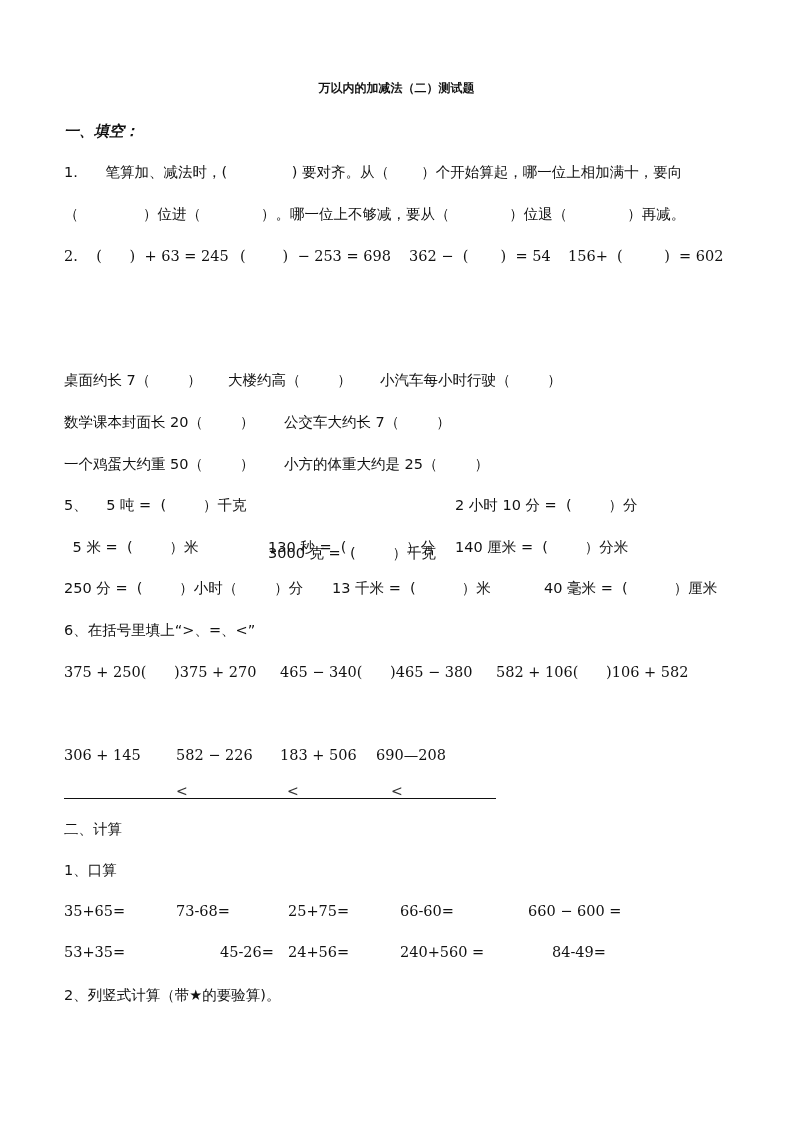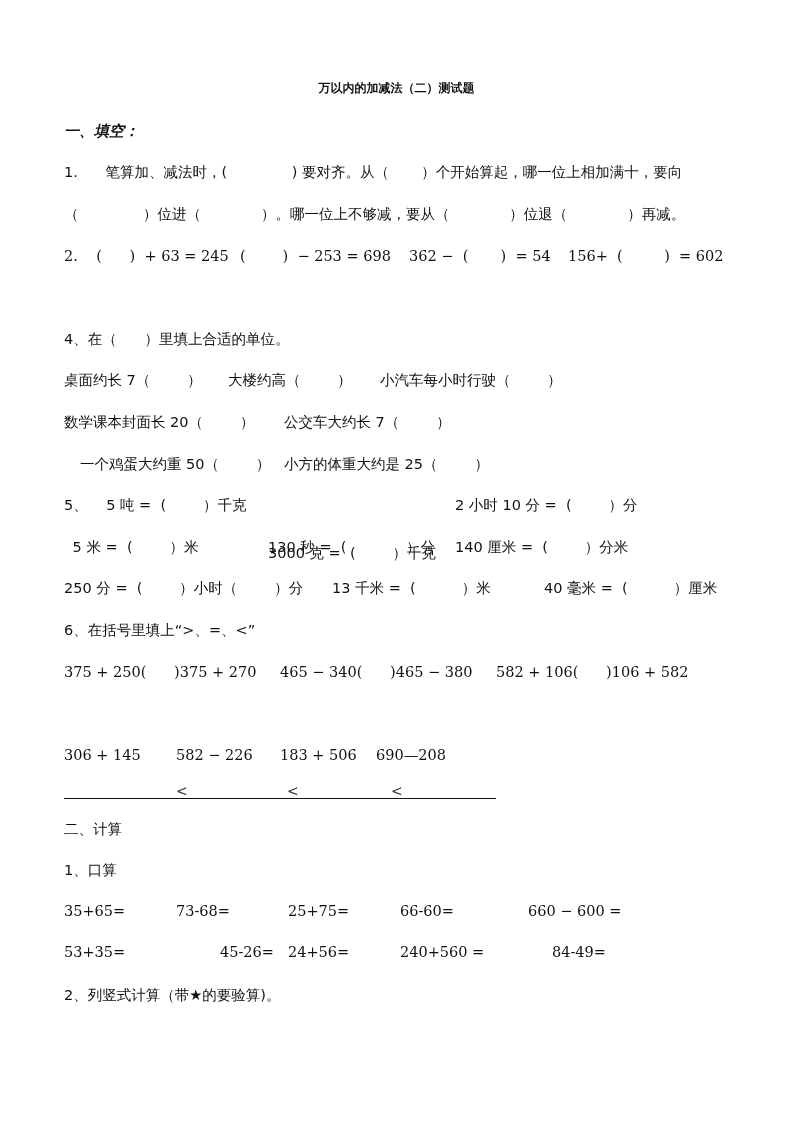--- a/index.html
+++ b/index.html
@@ -25,27 +25,26 @@
 
   <div class="t cjk" style="left:64px; top:163px;">1.      笔算加、减法时，(              ) 要对齐。从（       ）个开始算起，哪一位上相加满十，要向</div>
   <div class="t cjk" style="left:64px; top:205px;">（              ）位进（             ）。哪一位上不够减，要从（             ）位退（             ）再减。</div>
 
   <div class="t" style="left:64px; top:247px;">2.    (      )  + 63 = 245</div>
   <div class="t" style="left:240px; top:247px;">(        )  − 253 = 698</div>
   <div class="t" style="left:409px; top:247px;">362 −  (       )  = 54</div>
   <div class="t" style="left:568px; top:247px;text-align:right;">156+  (         )  = 602</div>
 
 
-  <div class="t cjk" style="left:64px; top:330px;">4、在（      ）里填上合适的单位。</div>
   <div class="t cjk" style="left:64px; top:371px;">桌面约长 7（        ）</div>
   <div class="t cjk" style="left:228px; top:371px;">大楼约高（        ）</div>
   <div class="t cjk" style="left:380px; top:371px;">小汽车每小时行驶（        ）</div>
   <div class="t cjk" style="left:64px; top:413px;">数学课本封面长 20（        ）</div>
   <div class="t cjk" style="left:284px; top:413px;">公交车大约长 7（        ）</div>
-  <div class="t cjk" style="left:64px; top:455px;margin-left:16px;">一个鸡蛋大约重 50（        ）</div>
+  <div class="t cjk" style="left:64px; top:455px;">一个鸡蛋大约重 50（        ）</div>
   <div class="t cjk" style="left:284px; top:455px;">小方的体重大约是 25（        ）</div>
 
   <div class="t cjk" style="left:64px; top:496px;">5、    5 吨 =  (        ）千克</div>
   <div class="t cjk" style="left:268px; top:496px;margin-top:48px;">3000 克 =  (        ）千克</div>
   <div class="t cjk" style="left:455px; top:496px;">2 小时 10 分 =  (        ）分</div>
   <div class="t cjk" style="left:68px; top:538px;"> 5 米 =  (        ）米</div>
   <div class="t cjk" style="left:268px; top:538px;">130 秒 =  (             ）分</div>
   <div class="t cjk" style="left:455px; top:538px;">140 厘米 =  (        ）分米</div>
   <div class="t cjk" style="left:64px; top:579px;">250 分 =  (        ）小时（        ）分</div>
   <div class="t cjk" style="left:332px; top:579px;">13 千米 =  (          ）米</div>

